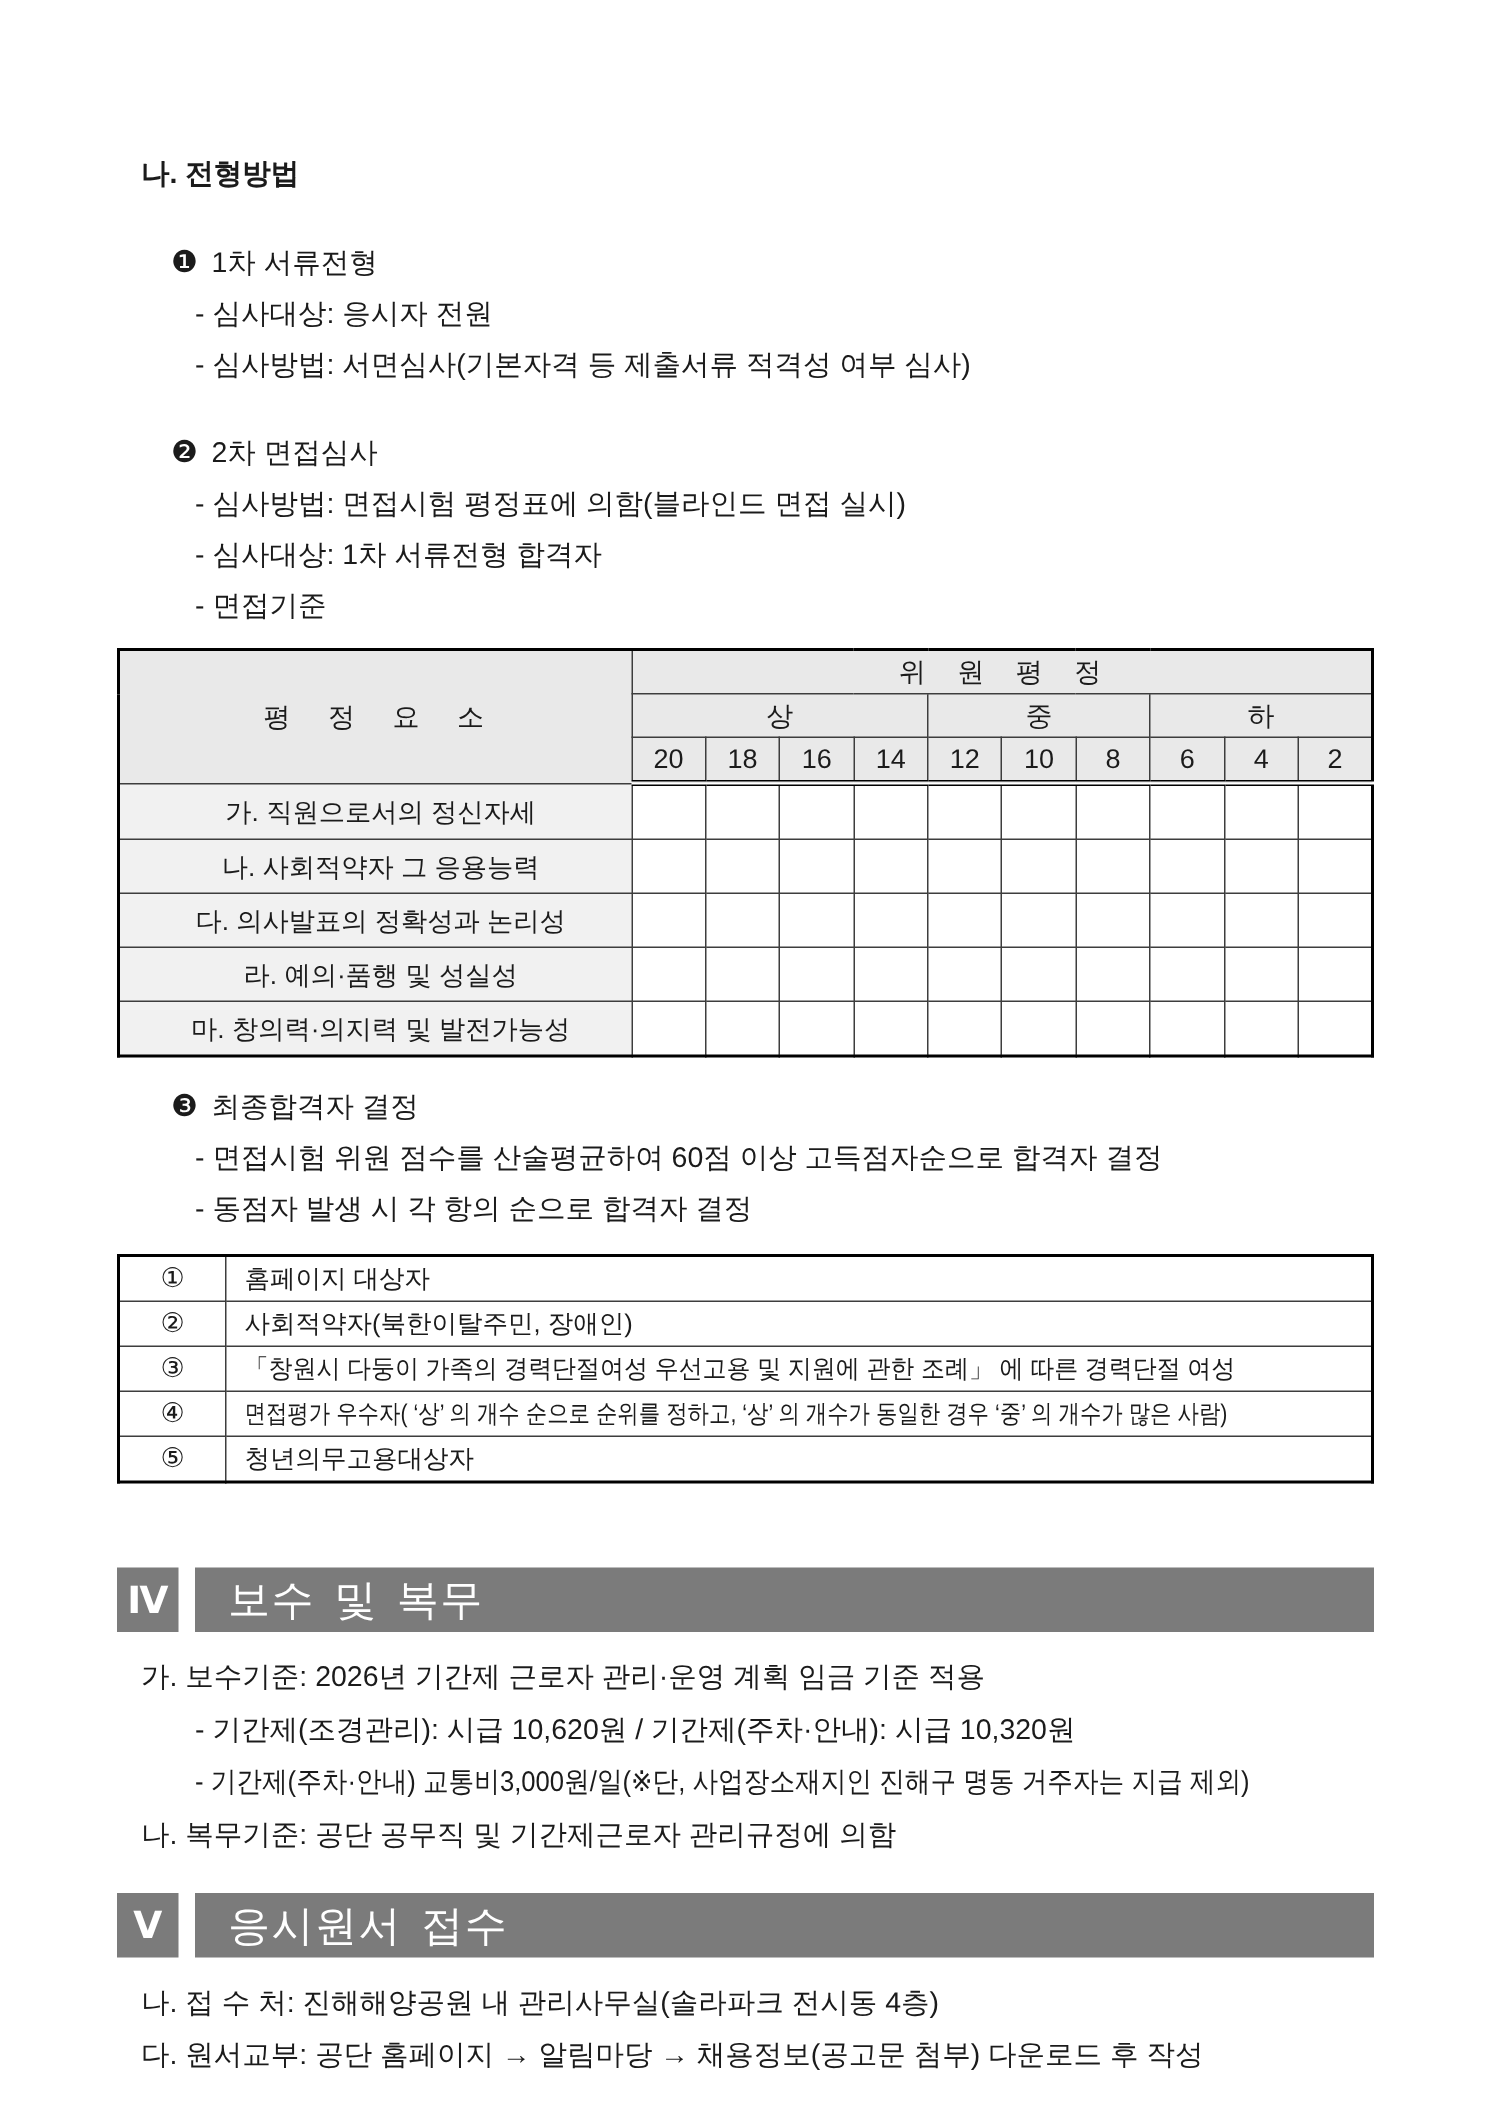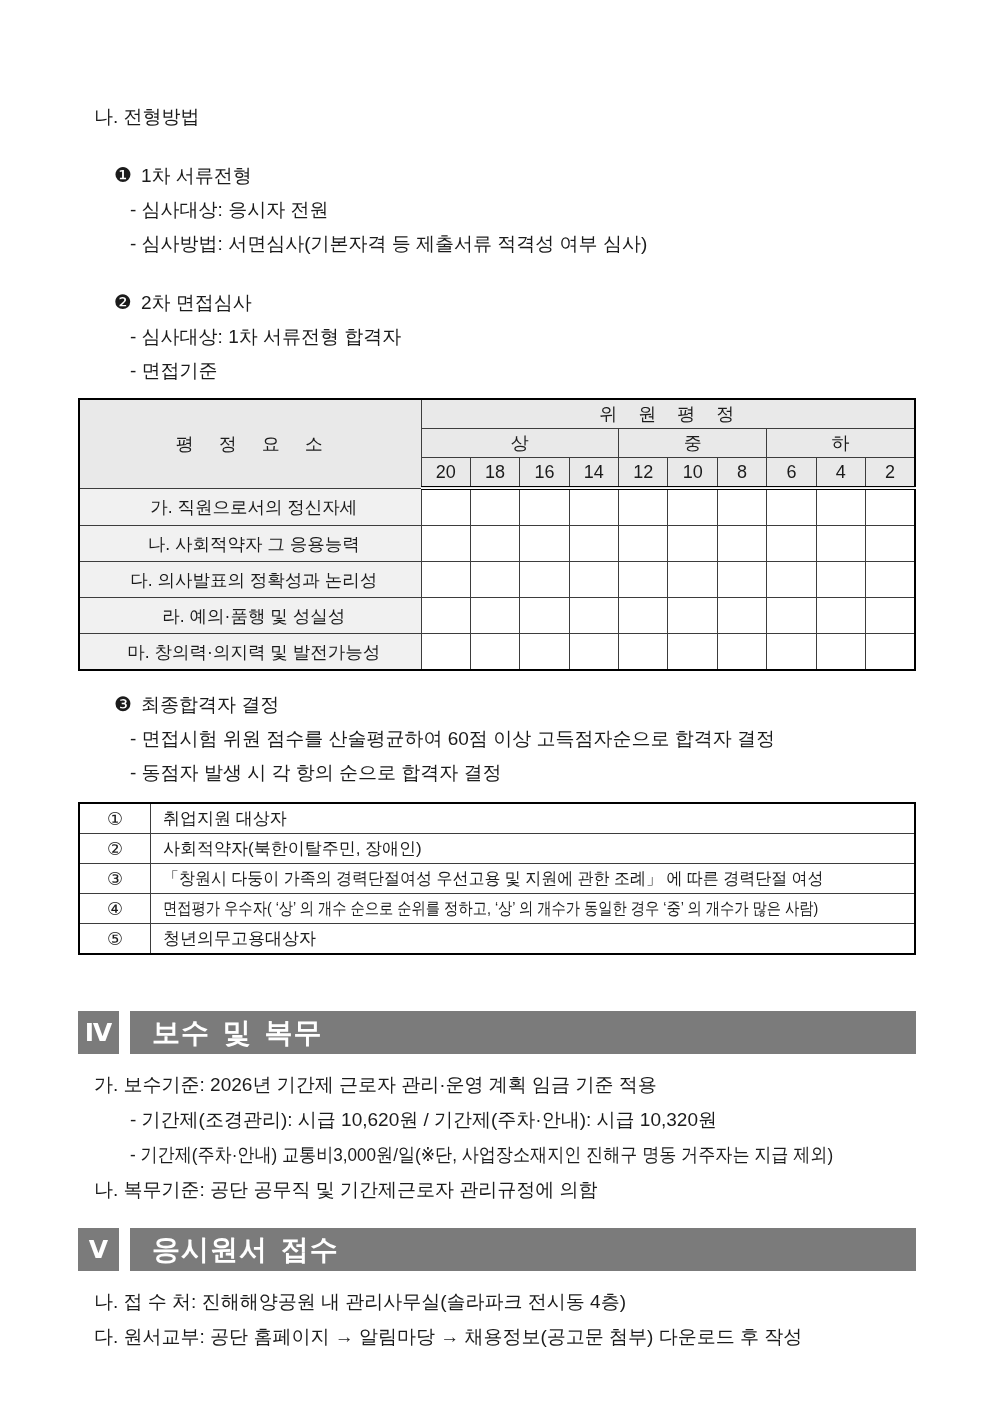--- a/index.html
+++ b/index.html
@@ -15,21 +15,21 @@
     position:relative;
     width:992px;height:1403px;
     background:#ffffff;
     overflow:hidden;
     color:var(--text);
     font-family:"Liberation Sans","DejaVu Sans",sans-serif;
   }
   .content{position:absolute;left:78px;top:100px;width:838px;}
 
   .line{font-size:19px;line-height:34px;white-space:nowrap;}
-  .l0{padding-left:16px;}
+  .l0{padding-left:16px;font-weight:bold;}
   .l1{padding-left:36px;}
   .l2{padding-left:52px;}
   .step{margin-top:24px;}
   .marker{font-size:20px;margin-right:9px;}
 
   
   table{border-collapse:collapse;width:100%;table-layout:fixed;}
   .t1{border:2px solid var(--border-strong);margin-top:10px;}
   .t1 td{border:1px solid var(--border-thin);}
   .t1 thead td{
@@ -57,21 +57,21 @@
 
   
   .sec{display:flex;height:43px;margin-top:56px;}
   .sec-num{
     width:41px;background:var(--section-bar);color:#ffffff;
     font-size:25px;font-weight:bold;
     display:flex;align-items:center;justify-content:center;
   }
   .sec-bar{
     flex:1;margin-left:11px;background:var(--section-bar);color:#ffffff;
-    font-size:28px;font-weight:bold;letter-spacing:1px;word-spacing:4px;
+    font-size:28px;font-weight:normal;letter-spacing:1px;word-spacing:4px;
     display:flex;align-items:center;padding-left:22px;
   }
   .sec5{margin-top:21px;}
   .sec-lines{margin-top:13px;}
   .sec-lines .line{line-height:35px;}
   .ind1{padding-left:16px;}
   .ind2{padding-left:52px;}
   .squeeze{display:inline-block;transform:scaleX(0.90);transform-origin:left center;}
   .uline{font-weight:bold;text-decoration:underline;text-underline-offset:4px;}
   .final-block{margin-top:16px;}
@@ -82,20 +82,21 @@
 <div class="page">
   <div class="content">
 
     <div class="line l0">나. 전형방법</div>
 
     <div>
         <div class="line l1 step"><span class="marker">❶</span><span>1차 서류전형</span></div>
         <div class="line l2">- 심사대상: 응시자 전원</div>
         <div class="line l2">- 심사방법: 서면심사(기본자격 등 제출서류 적격성 여부 심사)</div>
         <div class="line l1 step"><span class="marker">❷</span><span>2차 면접심사</span></div>
+        <div class="line l2">- 심사방법: 면접시험 평정표에 의함(블라인드 면접 실시)</div>
         <div class="line l2">- 심사대상: 1차 서류전형 합격자</div>
         <div class="line l2">- 면접기준</div>
       </div>
 
     <table class="t1">
       <colgroup>
         <col class="c-label">
         <col>
           <col>
           <col>
@@ -202,21 +203,21 @@
     <div class="final-block">
         <div class="line l1"><span class="marker">❸</span><span>최종합격자 결정</span></div>
         <div class="line l2">- 면접시험 위원 점수를 산술평균하여 60점 이상 고득점자순으로 합격자 결정</div>
         <div class="line l2">- 동점자 발생 시 각 항의 순으로 합격자 결정</div>
       </div>
 
     <table class="t2">
       <tbody>
           <tr>
             <td class="no">①</td>
-            <td class="txt"><span>취업지원 대상자</span></td>
+            <td class="txt"><span>홈페이지 대상자</span></td>
           </tr>
           <tr>
             <td class="no">②</td>
             <td class="txt"><span>사회적약자(북한이탈주민, 장애인)</span></td>
           </tr>
           <tr>
             <td class="no">③</td>
             <td class="txt"><span class="sq94">「창원시 다둥이 가족의 경력단절여성 우선고용 및 지원에 관한 조례」 에 따른 경력단절 여성</span></td>
           </tr>
           <tr>

